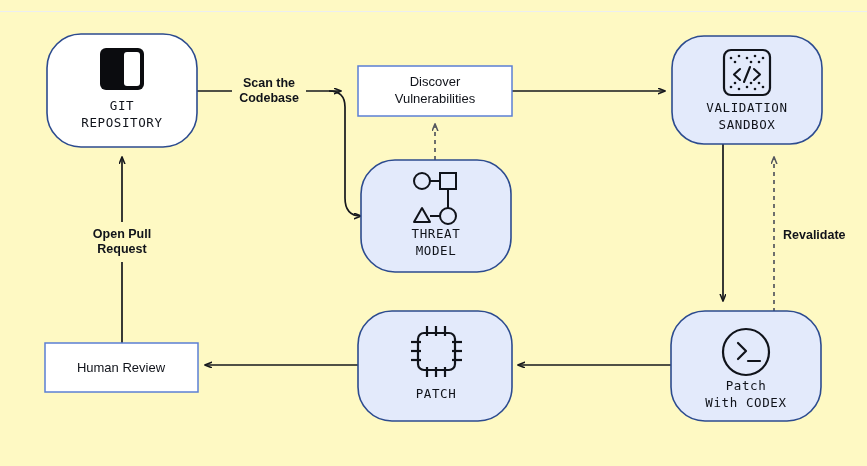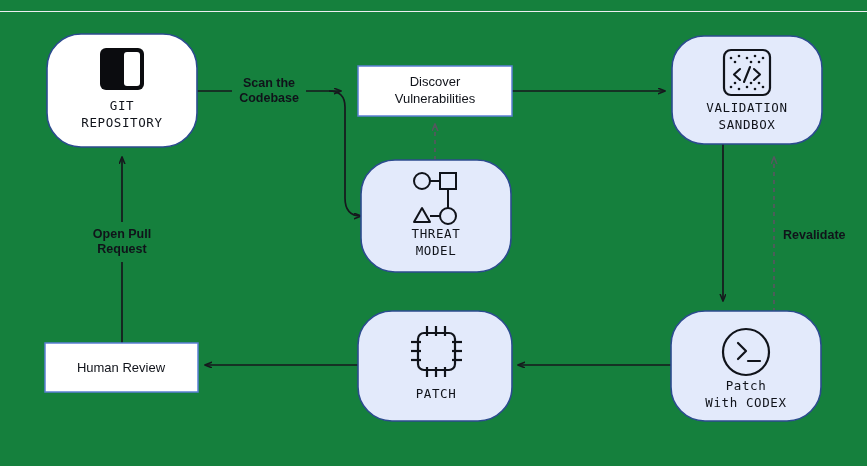--- a/index.html
+++ b/index.html
@@ -7,21 +7,21 @@
     padding: 0;
     background: #ffffff;
   }
   body {
     font-family: "Liberation Sans", sans-serif;
   }
   #canvas {
     position: relative;
     width: 867px;
     height: 466px;
-    background: #15803d;
+    background: #fef9c3;
     overflow: hidden;
   }
   #diagram-svg {
     position: absolute;
     left: 0;
     top: 0;
     width: 867px;
     height: 466px;
   }
   .node-label-mono {

